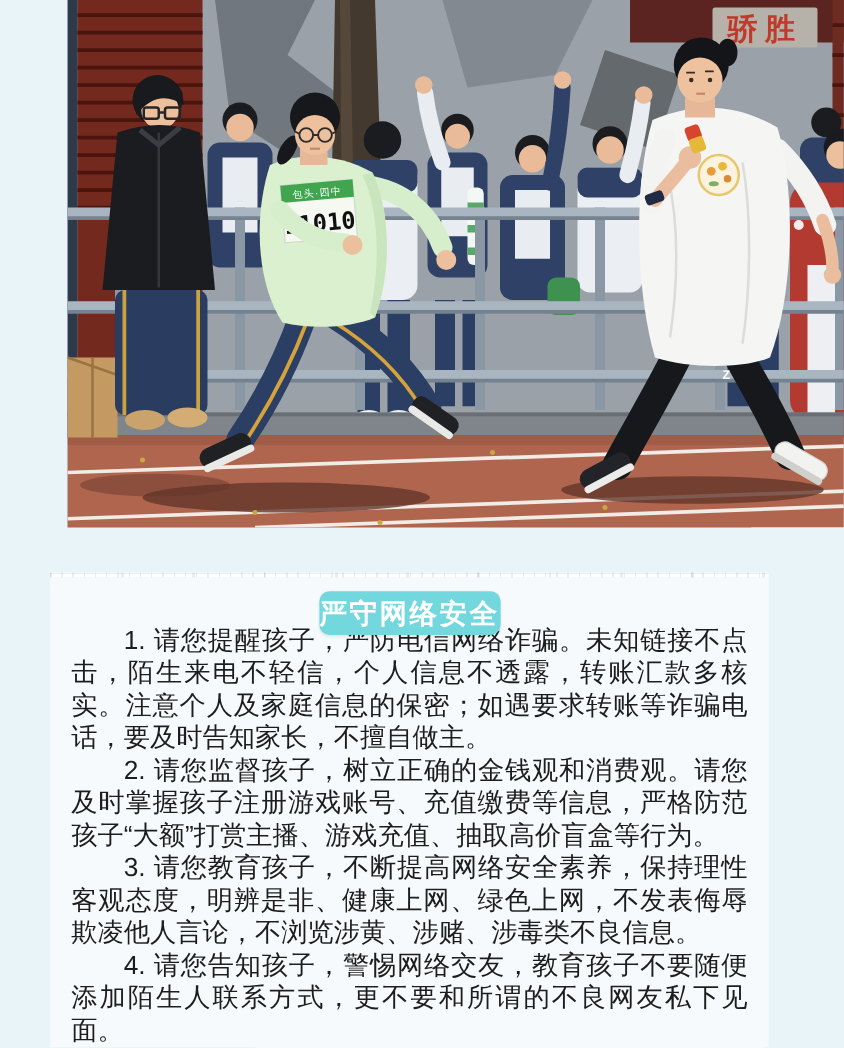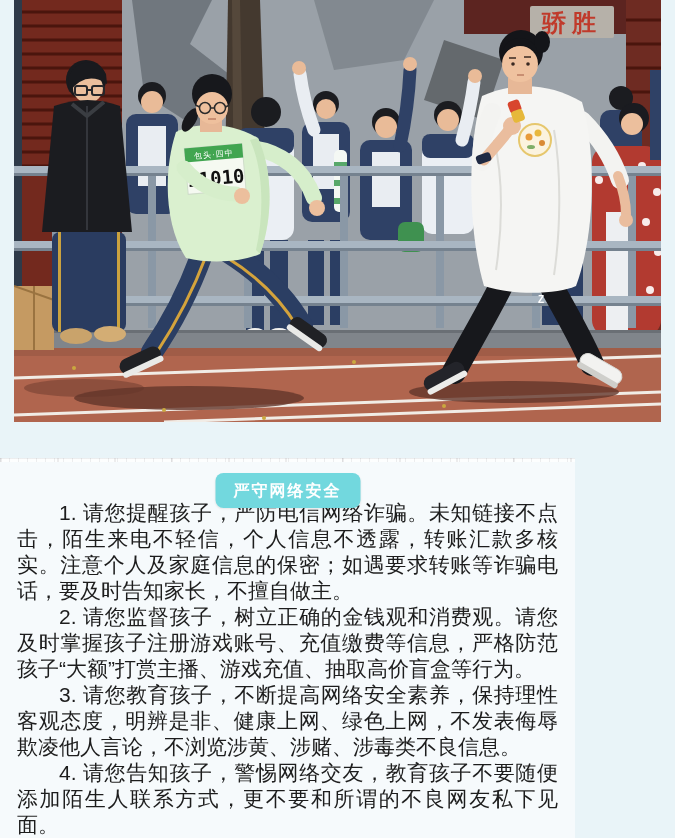--- a/index.html
+++ b/index.html
@@ -1,40 +1,40 @@
 <!DOCTYPE html>
 <html><head>
 <meta charset="utf-8">
 <style>
   html,body{margin:0;padding:0;}
   body{
     width:675px;height:838px;overflow:hidden;
     background:#e9f4f8;
     font-family:"Liberation Sans",sans-serif;
   }
-  .page{width:575px;height:838px;display:flex;flex-direction:column;}
+  .page{width:575px;height:838px;display:flex;flex-direction:column;padding-left:40px;}
   
   .photo-wrap{margin:0 14px;height:422px;background:#9aa1a8;line-height:0;}
   .photo-wrap svg{display:block;}
   
   .divider-band{
     position:relative;
     margin-top:36px;
     height:32px;
     background-color:#fdfefe;
     background-image:
       repeating-linear-gradient(to right, rgba(90,90,100,0.10) 0 1px, transparent 1px 9px),
       repeating-linear-gradient(to bottom, rgba(90,90,100,0.10) 0 1px, transparent 1px 9px),
       repeating-linear-gradient(to right, rgba(120,110,115,0.12) 0 2px, transparent 2px 57px);
   }
   .badge{
     position:absolute;left:50%;top:15px;transform:translateX(-50%);
     width:145px;height:35px;border-radius:8px;
     background:#72d8de;color:#ffffff;
-    font-size:16px;font-weight:bold;letter-spacing:2px;
+    font-size:22px;font-weight:bold;letter-spacing:2px;
     line-height:35px;text-align:center;
     box-shadow:0 1px 2px rgba(0,0,0,0.08);
   }
   
   .content{
     flex:1;
     background:#f6fafc;
     padding:38px 17px 0;
     font-size:21px;line-height:26px;color:#1d1d1d;
     text-align:justify;

